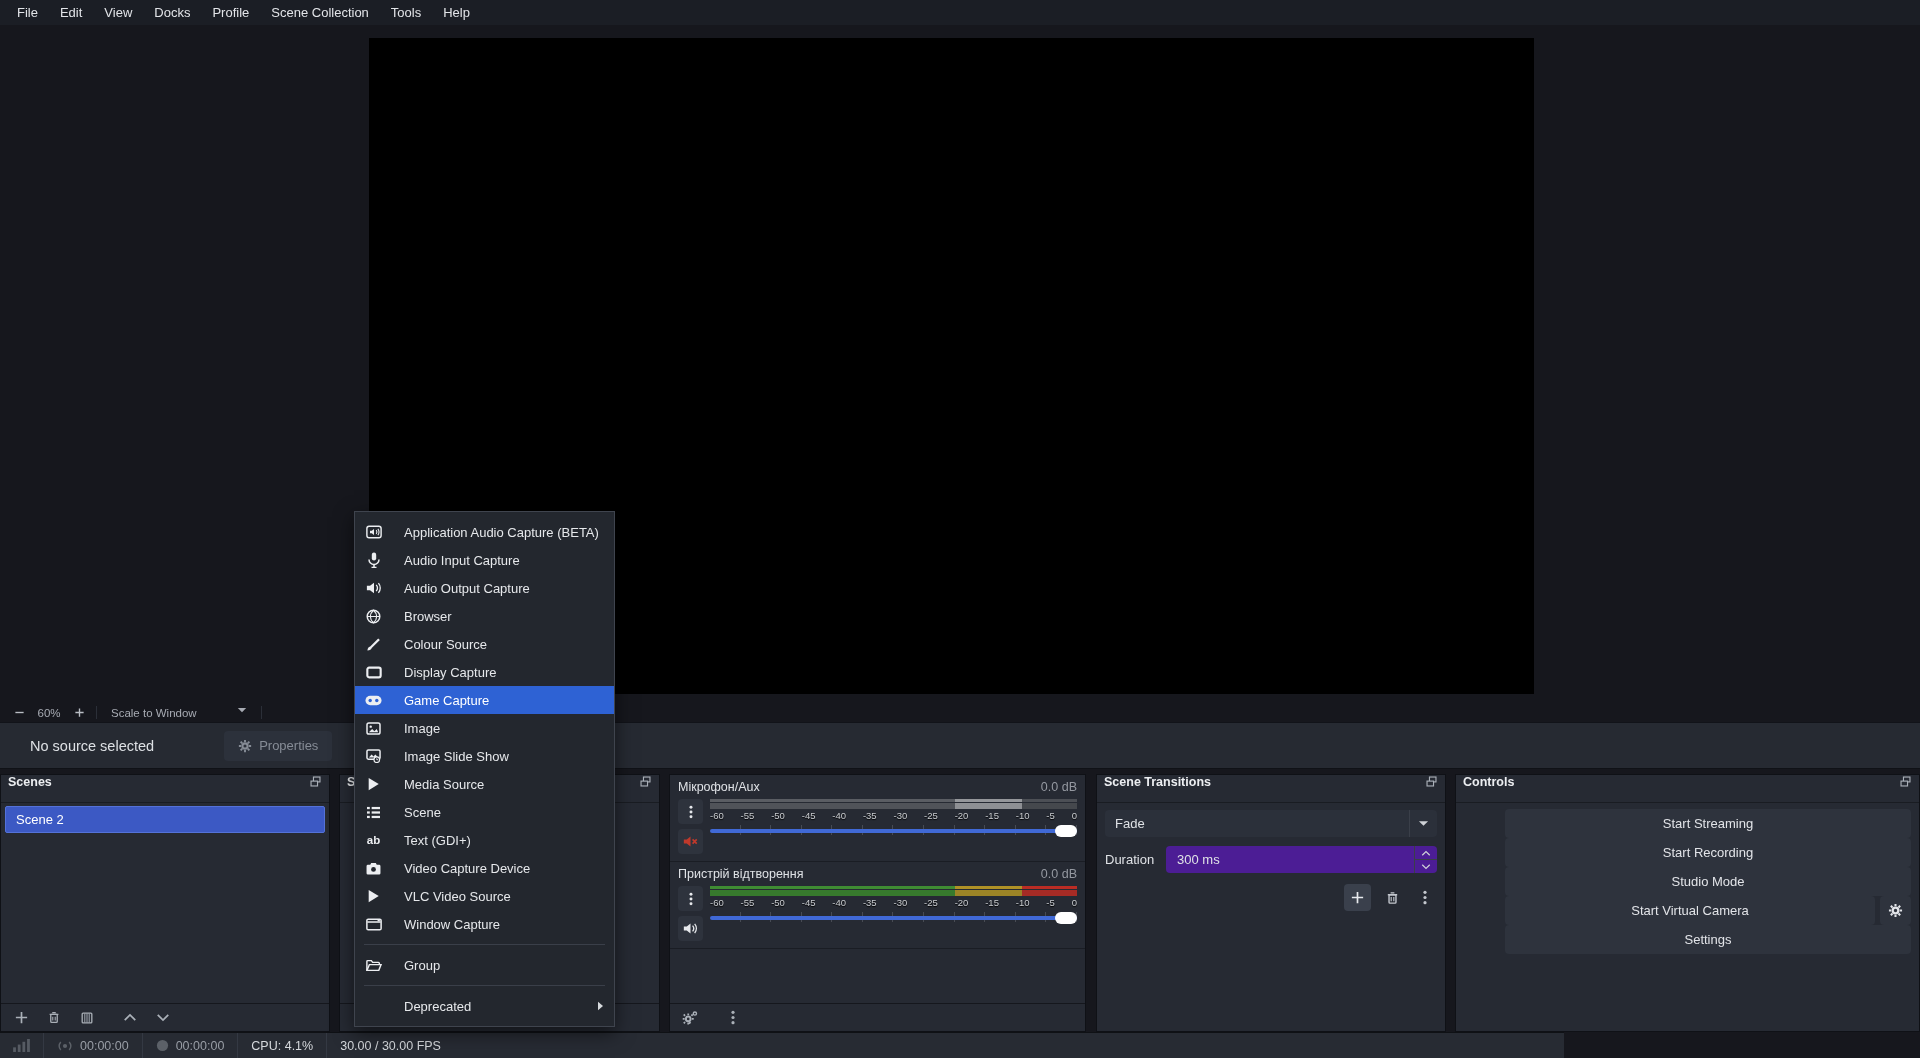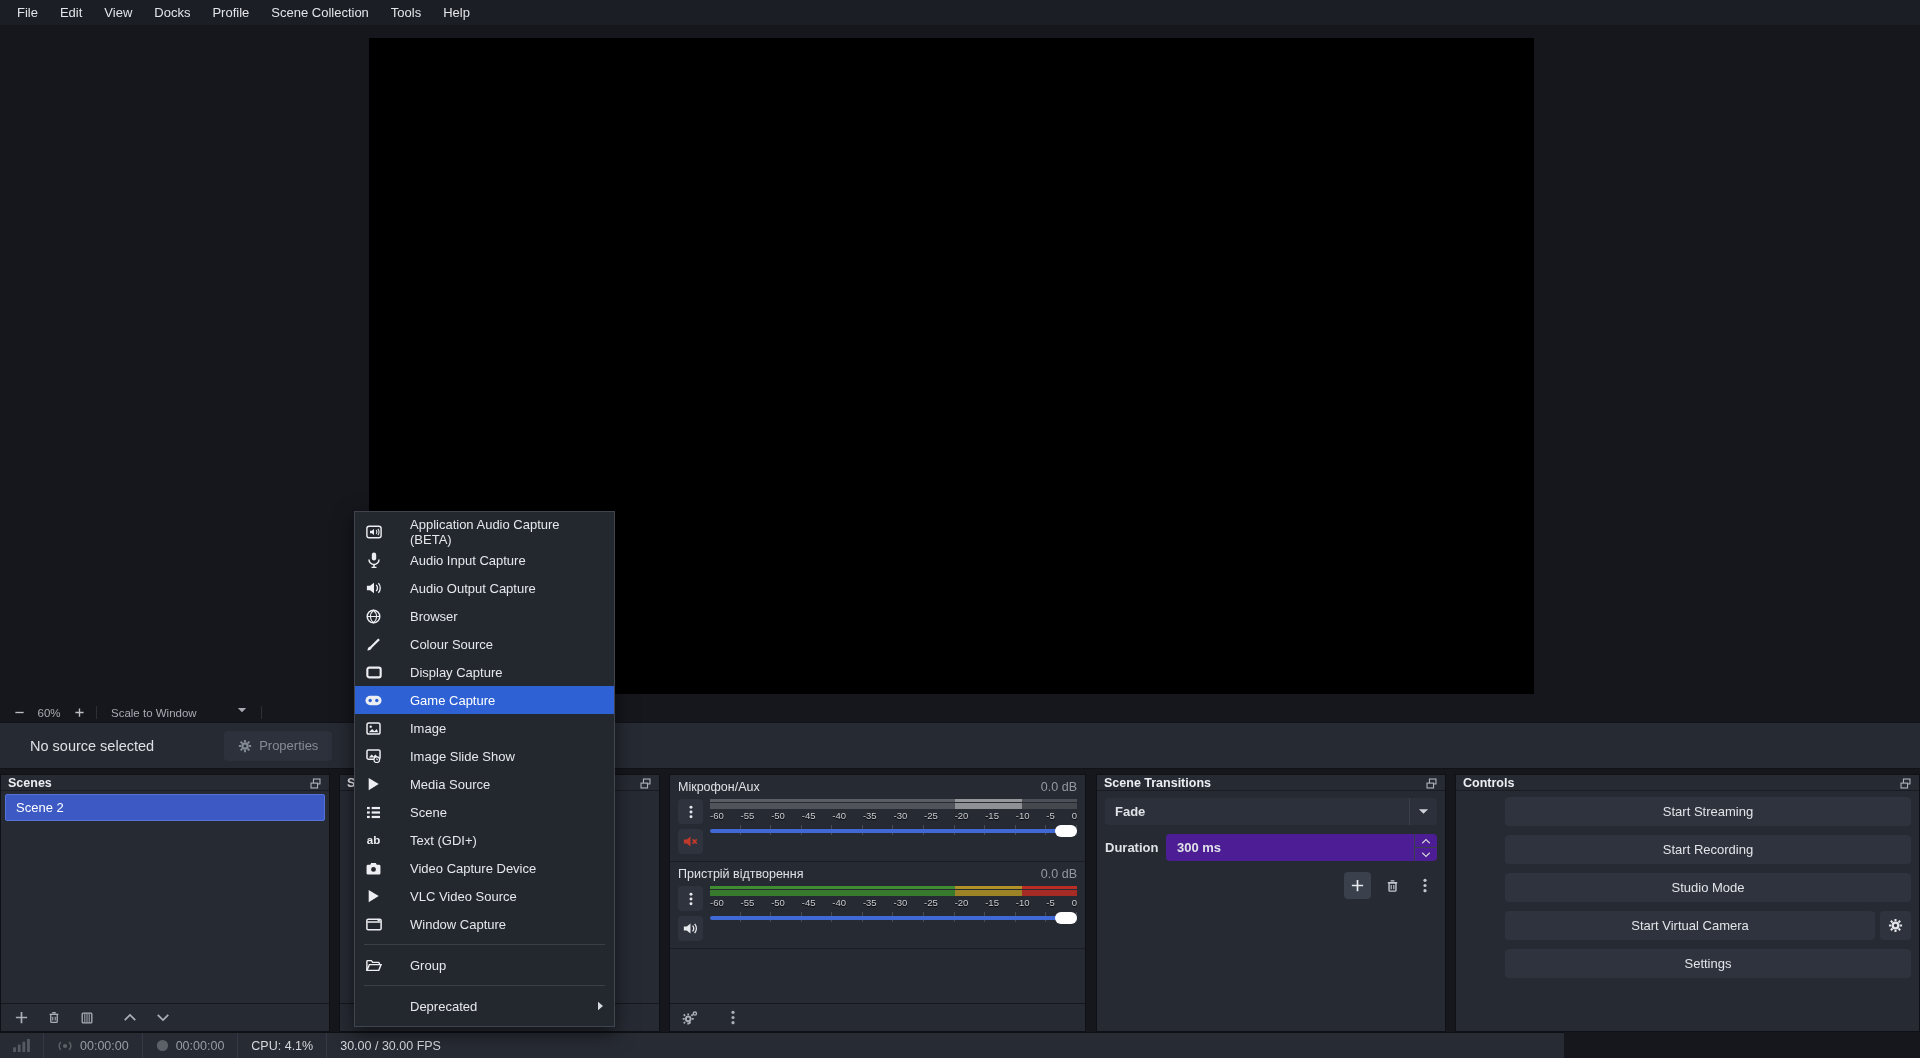--- a/index.html
+++ b/index.html
@@ -26,21 +26,21 @@
   .zdiv{width:1px;height:13px;background:#2b2f38;margin:0 8px;}
   .scalemode{display:flex;align-items:flex-start;gap:40px;padding:0 6px;}
 
   
   .srctoolbar{left:0;top:722px;width:1920px;height:47px;background:#262a32;border-top:1px solid #111319;border-bottom:1px solid #101217;display:flex;align-items:center;z-index:1;}
   .nosrc{margin-left:30px;font-size:14.5px;color:#dde0e4;margin-right:70px;}
   .tbtn{height:30px;background:#2c313b;border-radius:4px;display:flex;align-items:center;gap:7px;padding:0 14px;font-size:13px;color:#868c96;margin-right:24px;}
 
   
   .panel{background:#262a33;border:1px solid #0f1116;display:flex;flex-direction:column;}
-  .ptitle{height:16px;border-bottom:1px solid #191c22;display:flex;align-items:flex-end;justify-content:space-between;padding:0 7px;flex:none;gap:38px;}
+  .ptitle{height:28px;border-bottom:1px solid #191c22;display:flex;align-items:flex-start;justify-content:space-between;padding:0 7px;flex:none;gap:38px;}
   .ptitle .pt{font-size:12.5px;font-weight:bold;color:#eceef1;}
   .pbody{flex:1;position:relative;}
   .ptoolbar{height:28px;border-top:1px solid #15171d;display:flex;align-items:center;gap:13px;padding:0 10px;flex:none;color:#aab0b8;}
   .tool{width:20px;height:20px;display:flex;align-items:center;justify-content:center;color:#aab0b8;}
 
   .dock-scenes{left:0;top:774px;width:330px;height:258px;}
   .dock-sources{left:339px;top:774px;width:321px;height:258px;}
   .dock-mixer{left:669px;top:774px;width:417px;height:258px;}
   .dock-trans{left:1096px;top:774px;width:350px;height:258px;}
   .dock-controls{left:1455px;top:774px;width:465px;height:258px;}
@@ -61,50 +61,50 @@
   .m-gray-m{background:linear-gradient(to right,#505359 0 66.7%,#8e9094 66.7% 85%,#45484d 85% 100%);}
   .m-col-t{background:linear-gradient(to right,#3f8c33 0 66.7%,#b09226 66.7% 85%,#bb2c24 85% 100%);}
   .m-col-m{background:linear-gradient(to right,#377a2d 0 66.7%,#9c8426 66.7% 85%,#a62b25 85% 100%);}
   .ticks{display:flex;justify-content:space-between;font-size:9.5px;color:#c9ccd0;margin-top:1px;text-shadow:0 1px 1px #000;}
   .sliderrow{position:relative;height:14px;margin-top:3px;}
   .slider-ticks{position:absolute;left:0;right:0;top:1px;height:10px;background:repeating-linear-gradient(to right,transparent 0 calc(8.3333% - 1px),#474b54 calc(8.3333% - 1px) 8.3333%);}
   .slider-track{position:absolute;left:0;right:0;top:5px;height:4px;background:#4069d6;border-radius:2px;}
   .slider-handle{position:absolute;right:0;top:1px;width:22px;height:12px;background:#fff;border-radius:6px;}
 
   
-  .trans-body{padding:7px 8px;display:flex;flex-direction:column;gap:9px;font-weight:bold;}
+  .trans-body{padding:7px 8px;display:flex;flex-direction:column;gap:9px;}
   .selectbox{height:27px;background:#2b303a;border-radius:4px;display:flex;align-items:center;font-size:13px;position:relative;}
   .selectbox .selval{padding:0 10px;flex:1;}
   .sel-caret{width:28px;height:100%;border-left:1px solid #3a3f49;display:flex;align-items:center;justify-content:center;color:#cfd2d7;}
   .durrow{display:flex;align-items:center;gap:9px;}
   .durlabel{font-size:13px;width:52px;flex:none;}
   .spinbox{flex:1;height:27px;background:#4c1d95;border-radius:4px;display:flex;align-items:center;font-size:13px;position:relative;}
   .spinbox .spinval{padding:0 11px;flex:1;}
   .spin-arrows{width:23px;height:100%;border-left:1px solid #3a3f49;display:flex;flex-direction:column;color:#cfd2d7;}
   .spin-arrows>div{flex:1;display:flex;align-items:center;justify-content:center;}
   .trans-btnrow{display:flex;justify-content:flex-end;align-items:center;gap:9px;margin-top:2px;}
   .sq-btn{width:27px;height:27px;background:#3a404c;border-radius:4px;display:flex;align-items:center;justify-content:center;color:#e8eaee;}
   .ghost-btn{width:24px;height:24px;display:flex;align-items:center;justify-content:center;color:#c3c7ce;}
 
   
-  .controls-body{padding:6px 8px;display:flex;flex-direction:column;gap:9px;margin-left:41px;}
+  .controls-body{padding:6px 8px;display:flex;flex-direction:column;margin-left:41px;}
   .ctl-row{display:flex;gap:5px;}
   .ctl-btn{flex:1;height:29px;background:#2e333d;border-radius:4px;display:flex;align-items:center;justify-content:center;font-size:13px;color:#e2e4e8;}
   .ctl-gear{flex:none;width:31px;height:29px;background:#2e333d;border-radius:4px;display:flex;align-items:center;justify-content:center;color:#e2e4e8;}
 
   
   .statusbar{left:0;top:1032px;width:1564px;height:26px;background:#272b33;border-top:1px solid #0f1115;display:flex;align-items:center;justify-content:flex-start;z-index:5;}
   .sb-item{display:flex;align-items:center;gap:7px;padding:0 13px;font-size:12.5px;color:#d6d9dd;height:100%;}
   .sb-item.dim{color:#989da5;}
   .sb-div{width:1px;height:100%;background:#343943;}
 
   
   .ctxmenu{left:354px;top:511px;width:261px;background:#23272e;border:1px solid #3f444e;box-shadow:0 6px 18px rgba(0,0,0,.55);padding:6px 0;z-index:100;}
   .ctx-item{height:28px;display:flex;align-items:center;padding:0 10px;font-size:13px;color:#e6e8eb;}
-  .ctx-item .cicon{width:17px;height:17px;display:flex;align-items:center;justify-content:center;margin-right:28px;color:#eceef1;flex:none;}
+  .ctx-item .cicon{width:17px;height:17px;display:flex;align-items:center;justify-content:center;margin-right:22px;color:#eceef1;flex:none;}
   .ctx-item.hl{background:#2e62d4;color:#fff;}
   .ctx-sep{height:1px;background:#3a3f49;margin:6px 9px;}
   .ctx-item .sub-arrow{margin-left:auto;color:#d7dade;font-size:10px;}
   .ab-glyph{font-weight:bold;font-size:11.5px;letter-spacing:0;}
 </style>
 </head>
 <body>
 
 <div class="abs menubar">
   <span class="mitem">File</span>

